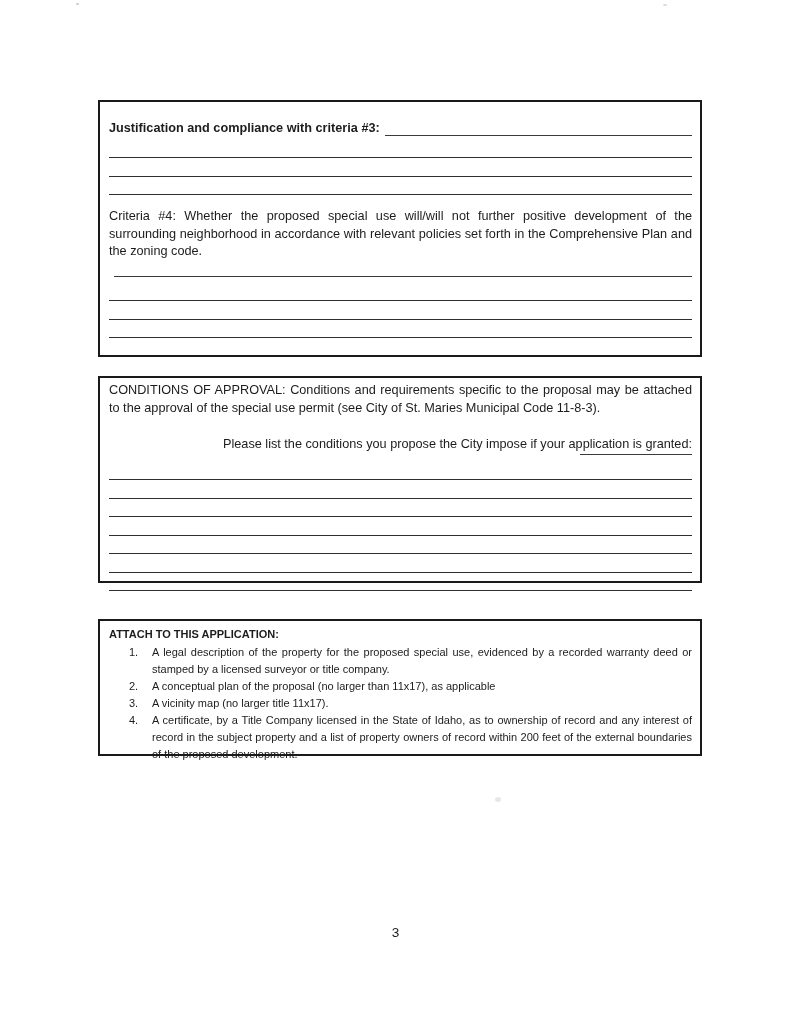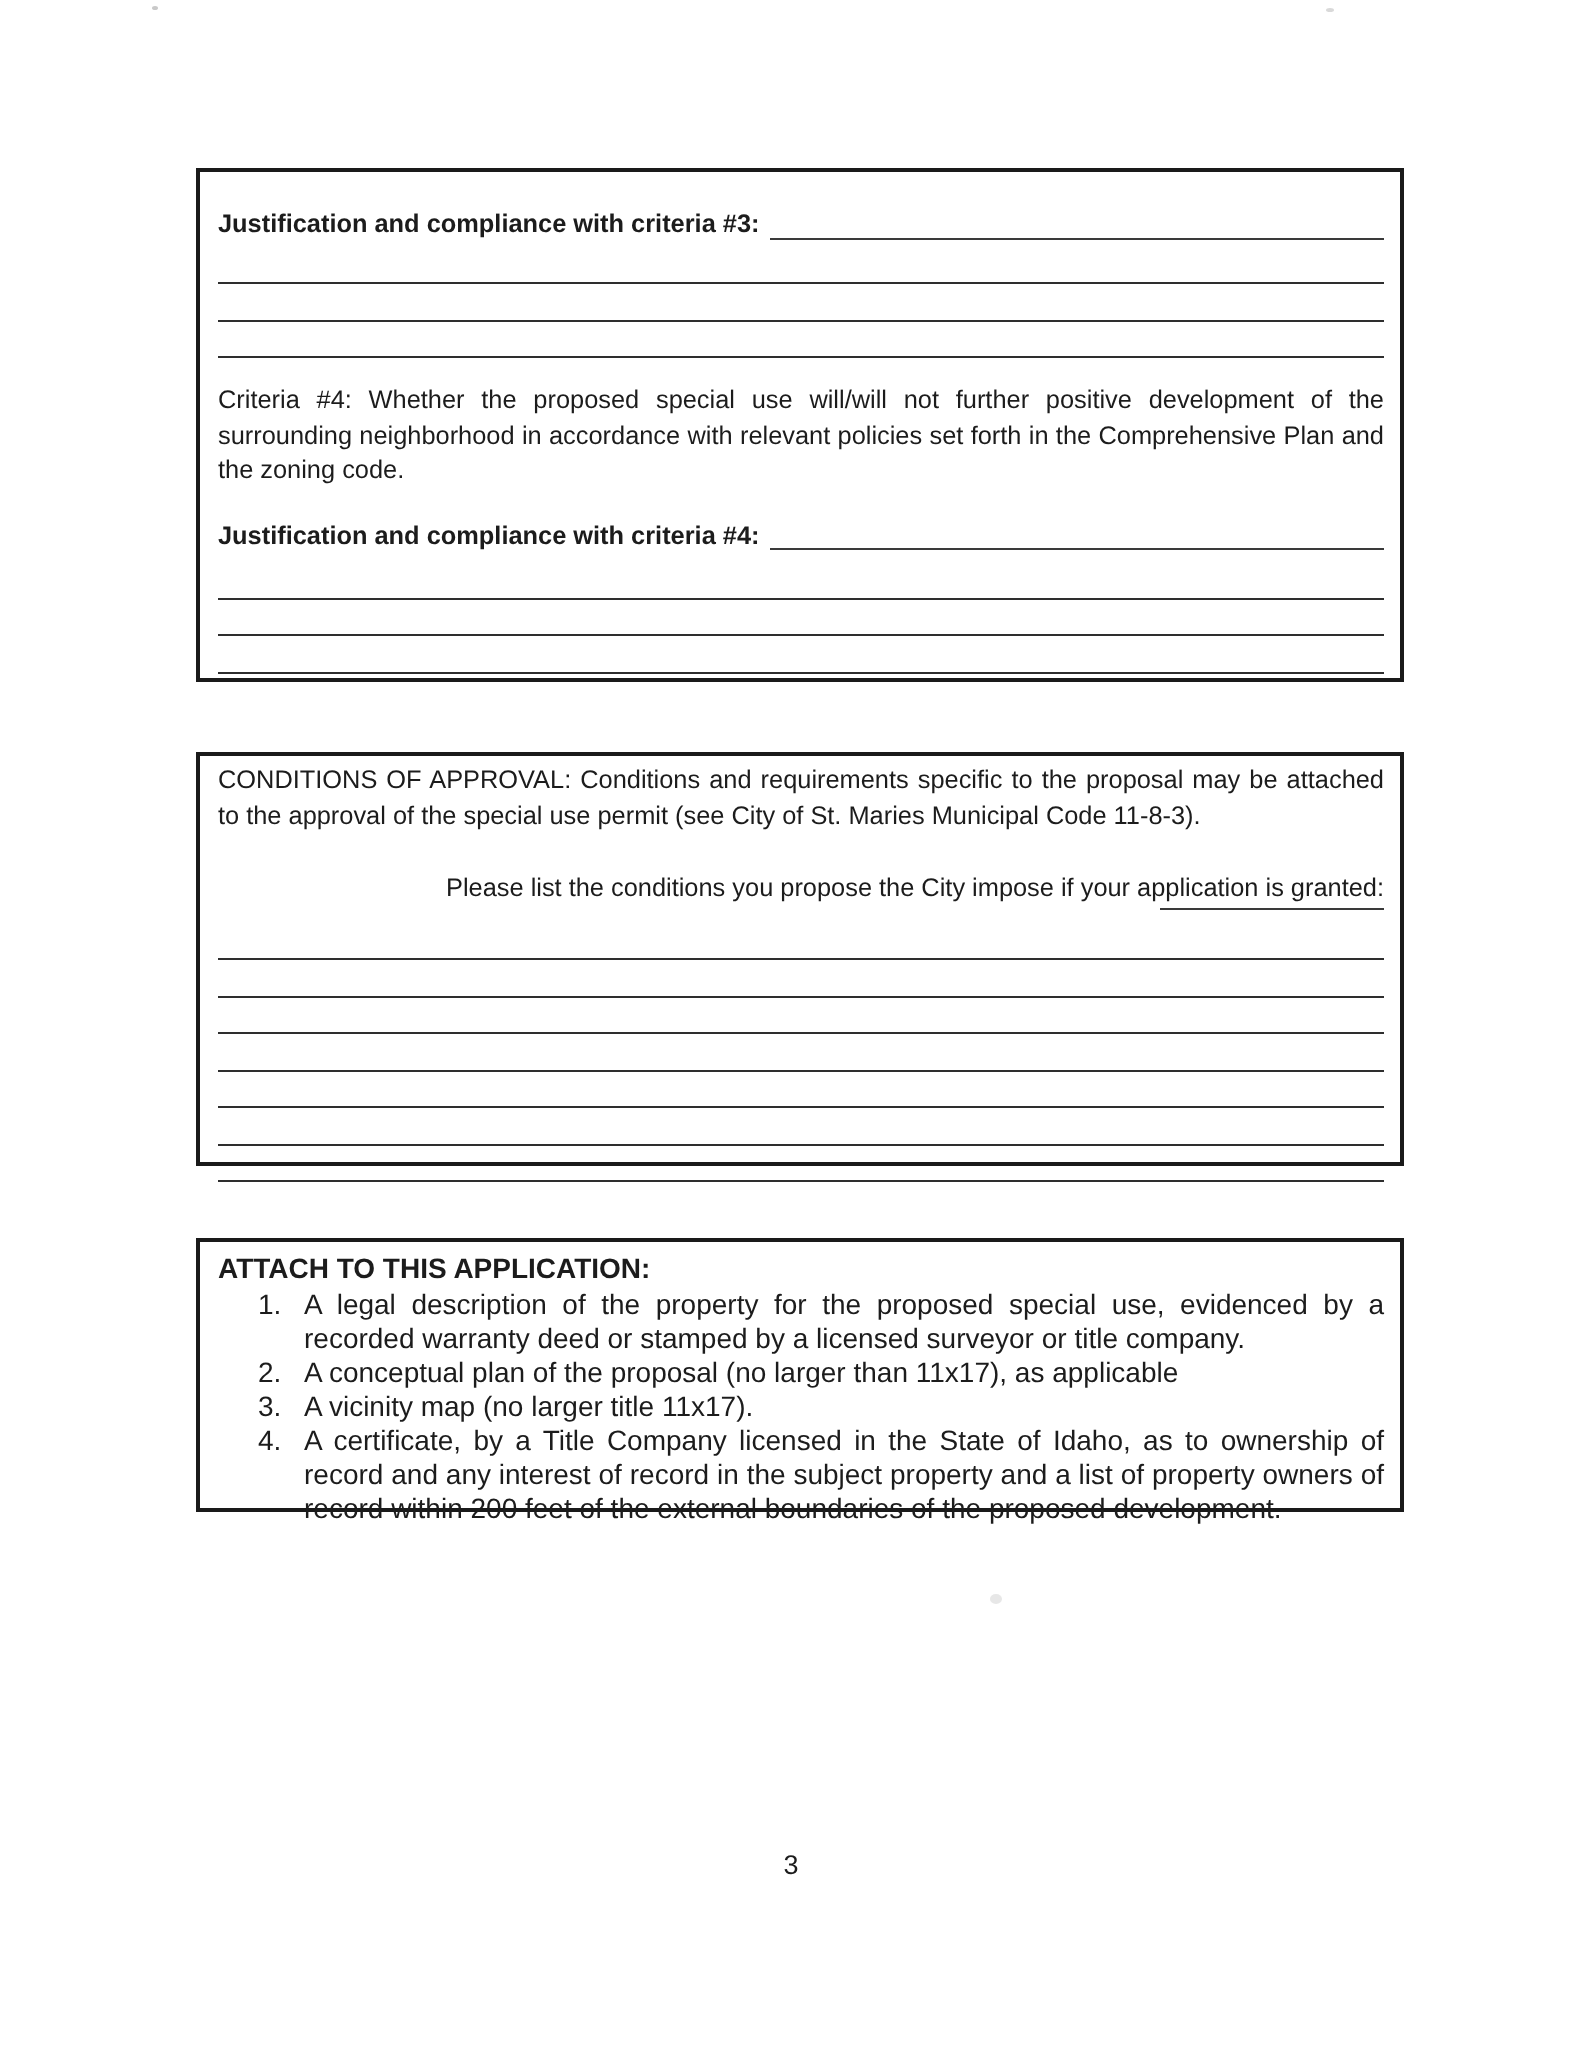--- a/index.html
+++ b/index.html
@@ -13,23 +13,23 @@
   }
   .formbox{
     position:absolute;
     left:98px;width:604px;
     border:2px solid #1a1a1a;
     box-sizing:border-box;
     padding:0 8px 0 9px;
     font-size:12.7px;
     line-height:17.5px;
   }
-  .box-criteria{top:84px;height:257px;}
+  .box-criteria{top:100px;height:257px;}
   .box-conditions{top:376px;height:207px;}
-  .box-attach{top:619px;height:137px;font-size:14px;line-height:17px;}
+  .box-attach{top:619px;height:137px;font-size:11px;line-height:17px;}
 
   .label-row{
     display:flex;
     align-items:flex-end;
   }
   .label-row .bold-label{
     font-weight:700;
     white-space:nowrap;
   }
   .fill-line{
@@ -115,21 +115,20 @@
     </div>
     <div class="lines3a">
         <div class="write-line"></div>
         <div class="write-line"></div>
         <div class="write-line"></div>
       </div>
 
     <div class="para para-crit4"><span class="bold-inline">Criteria #4:</span><span> Whether the proposed special use will/will not further positive development of the surrounding neighborhood in accordance with relevant policies set forth in the Comprehensive Plan and the zoning code.</span></div>
 
     <div class="label-row row-just4">
-      <span class="bold-label">Justification and compliance with criteria #4:</span>
       <span class="fill-line"></span>
     </div>
     <div class="lines4">
         <div class="write-line"></div>
         <div class="write-line"></div>
         <div class="write-line"></div>
       </div>
   </div>
 
   <div class="formbox box-conditions">

